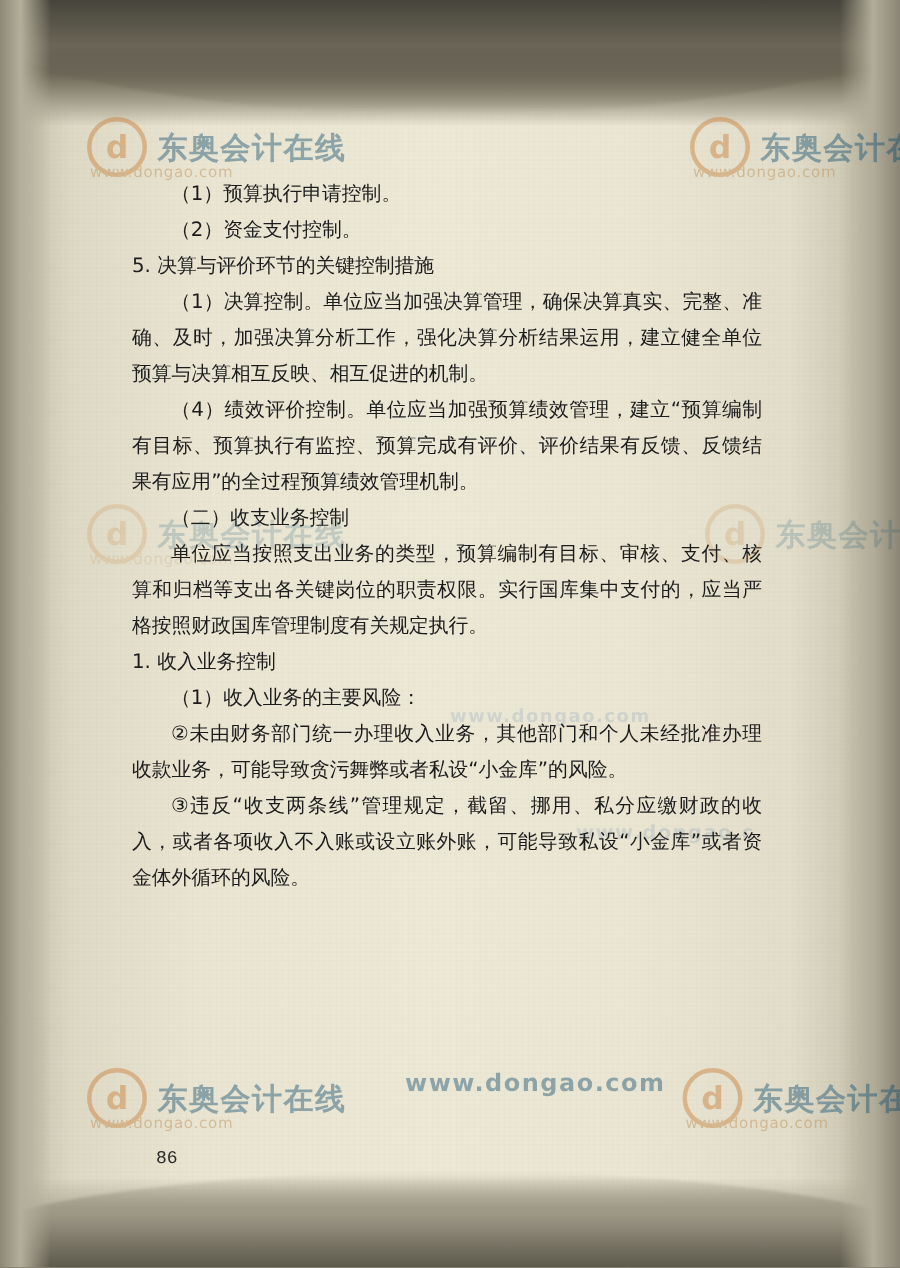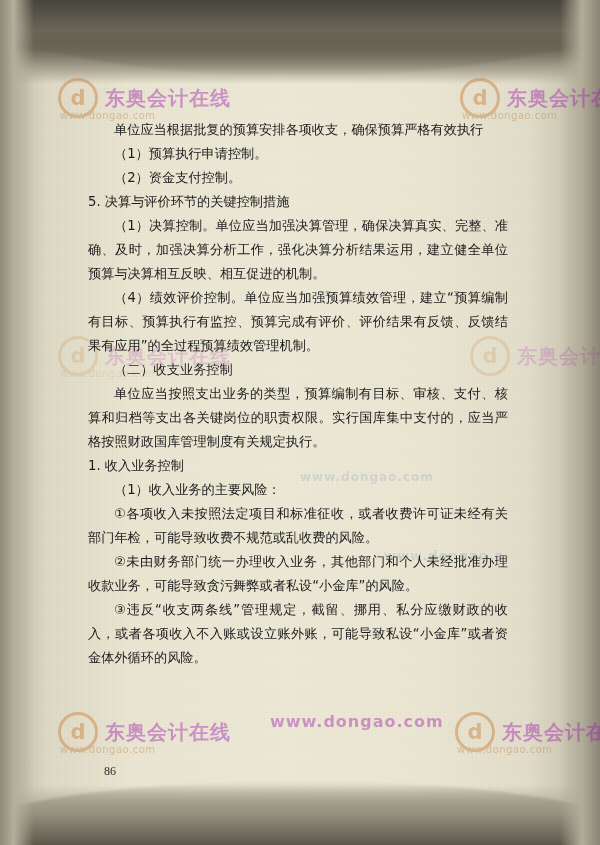--- a/index.html
+++ b/index.html
@@ -71,21 +71,21 @@
     width:34px;height:34px;border-radius:50%;
     border:3px solid #c8772f;
     color:#c8772f;
     font-size:21px;font-weight:bold;
     display:flex;align-items:center;justify-content:center;
     margin-right:7px;
     line-height:1;
   }
   .wm .wtext{
     font-size:20px;font-weight:bold;letter-spacing:1px;
-    color:#a21caf;
+    color:#0c4a6e;
   }
   .wm .wurl{
     position:absolute;left:2px;top:32px;
     font-size:10px;color:#b8854a;letter-spacing:.5px;font-weight:normal;
   }
   .wm.blue{color:#5a7fae;}
   .wm.blue .wtext{color:#5a7fae;}
   .wm.faint{opacity:.18;}
 
   
@@ -97,21 +97,21 @@
     line-height:1.82;
     font-family:"DejaVu Sans","Liberation Sans",sans-serif;
     text-align:justify;
   }
   .content p{margin:0;}
   .ind1{text-indent:26px;}
   .hd{text-indent:0;}
   .page-no{
     position:absolute;left:104px;bottom:66px;
     font-size:12px;color:#2a2a2a;
-    font-family:Liberation Serif, serif;
+    font-family:Liberation Mono, monospace;
   }
 </style>
 </head>
 <body>
 
 <div class="page">
   <div class="page-bg"></div>
   <div class="paper-tex"></div>
 
   <div class="book-top"></div>
@@ -157,29 +157,27 @@
   <div class="wm" style="left:270px;top:712px;">
     <span class="wtext" style="font-size:16px;">www.dongao.com</span>
   </div>
   <div class="wm" style="left:455px;top:712px;">
     <span class="logo">d</span>
     <span class="wtext">东奥会计在线</span>
     <span class="wurl">www.dongao.com</span>
   </div>
 
   <div class="content" id="body-text">
-      <p class="ind1">单位应当根据批复的预算安排各项收支，确保预算严格有效执行</p>
       <p class="ind1">（1）预算执行申请控制。</p>
       <p class="ind1">（2）资金支付控制。</p>
       <p class="hd">5. 决算与评价环节的关键控制措施</p>
       <p class="ind1">（1）决算控制。单位应当加强决算管理，确保决算真实、完整、准确、及时，加强决算分析工作，强化决算分析结果运用，建立健全单位预算与决算相互反映、相互促进的机制。</p>
       <p class="ind1">（4）绩效评价控制。单位应当加强预算绩效管理，建立“预算编制有目标、预算执行有监控、预算完成有评价、评价结果有反馈、反馈结果有应用”的全过程预算绩效管理机制。</p>
       <p class="ind1">（二）收支业务控制</p>
       <p class="ind1">单位应当按照支出业务的类型，预算编制有目标、审核、支付、核算和归档等支出各关键岗位的职责权限。实行国库集中支付的，应当严格按照财政国库管理制度有关规定执行。</p>
       <p class="hd">1. 收入业务控制</p>
       <p class="ind1">（1）收入业务的主要风险：</p>
-      <p class="ind1">①各项收入未按照法定项目和标准征收，或者收费许可证未经有关部门年检，可能导致收费不规范或乱收费的风险。</p>
       <p class="ind1">②未由财务部门统一办理收入业务，其他部门和个人未经批准办理收款业务，可能导致贪污舞弊或者私设“小金库”的风险。</p>
       <p class="ind1">③违反“收支两条线”管理规定，截留、挪用、私分应缴财政的收入，或者各项收入不入账或设立账外账，可能导致私设“小金库”或者资金体外循环的风险。</p>
     </div>
 
   <div class="page-no">86</div>
 </div>
 
 </body></html>

